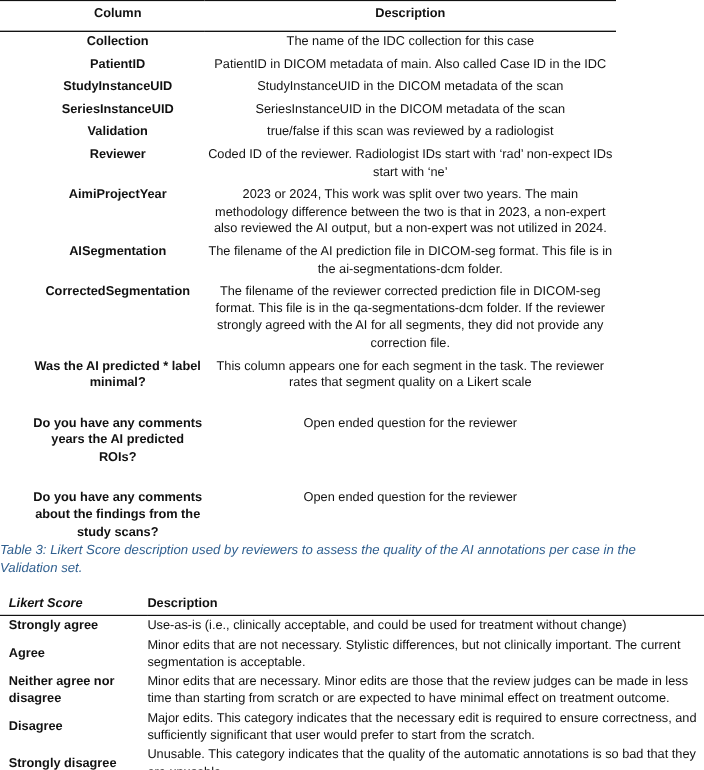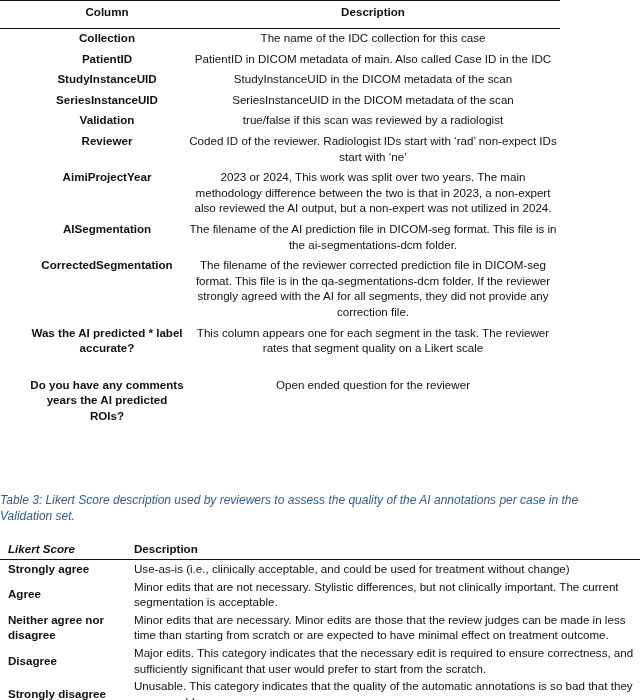--- a/index.html
+++ b/index.html
@@ -68,25 +68,29 @@
     </tr>
     <tr class="r">
       <td class="c1">AISegmentation</td>
       <td class="c2">The filename of the AI prediction file in DICOM-seg format. This file is in the ai-segmentations-dcm folder.</td>
     </tr>
     <tr class="r">
       <td class="c1">CorrectedSegmentation</td>
       <td class="c2">The filename of the reviewer corrected prediction file in DICOM-seg format. This file is in the qa-segmentations-dcm folder. If the reviewer strongly agreed with the AI for all segments, they did not provide any correction file.</td>
     </tr>
     <tr class="r tall">
-      <td class="c1">Was the AI predicted * label accurate?</td>
+      <td class="c1">Was the AI predicted * label minimal?</td>
       <td class="c2">This column appears one for each segment in the task. The reviewer rates that segment quality on a Likert scale</td>
     </tr>
     <tr class="r tall">
       <td class="c1">Do you have any comments years the AI predicted ROIs?</td>
+      <td class="c2">Open ended question for the reviewer</td>
+    </tr>
+    <tr class="r">
+      <td class="c1">Do you have any comments about the findings from the study scans?</td>
       <td class="c2">Open ended question for the reviewer</td>
     </tr>
   </tbody>
 </table>
 
 <div class="caption">Table 3: Likert Score description used by reviewers to assess the quality of the AI annotations per case in the Validation set.</div>
 
 <table class="t2">
   <thead>
     <tr>

